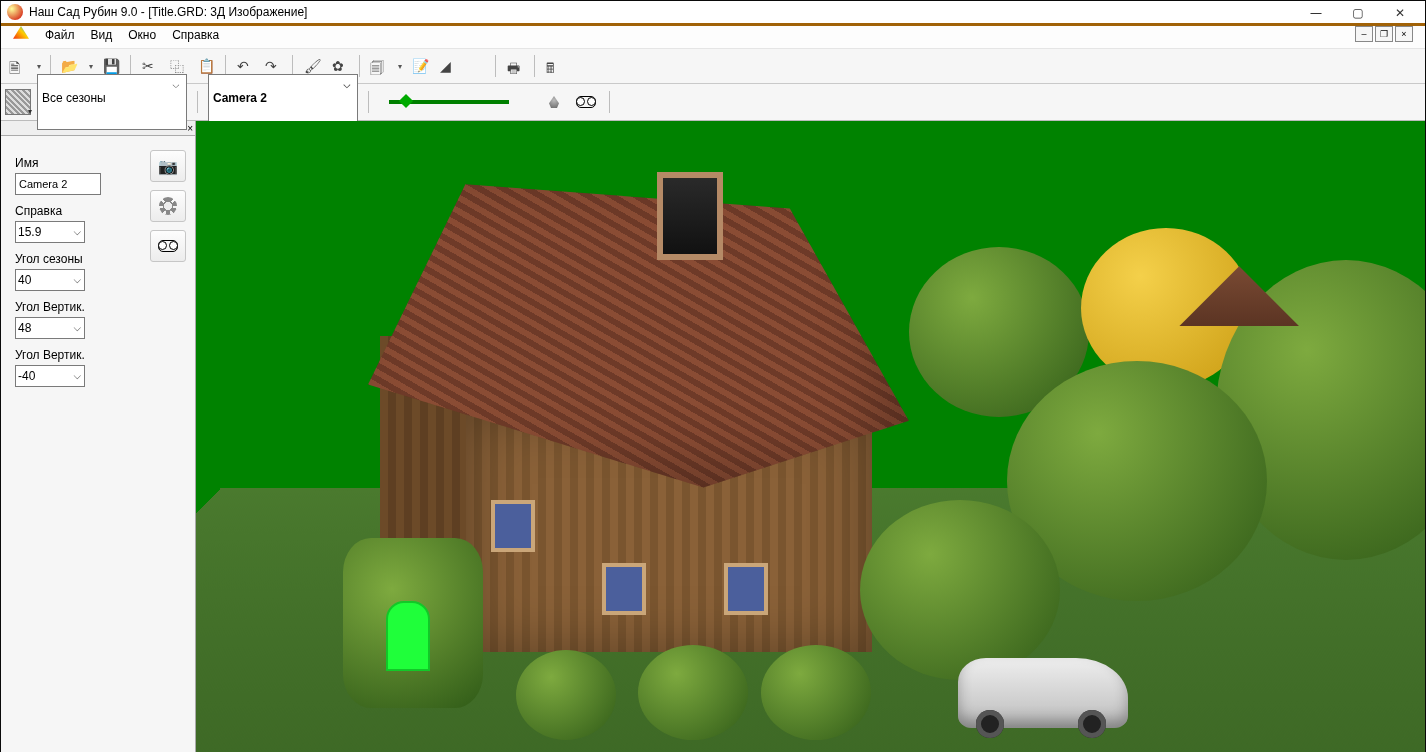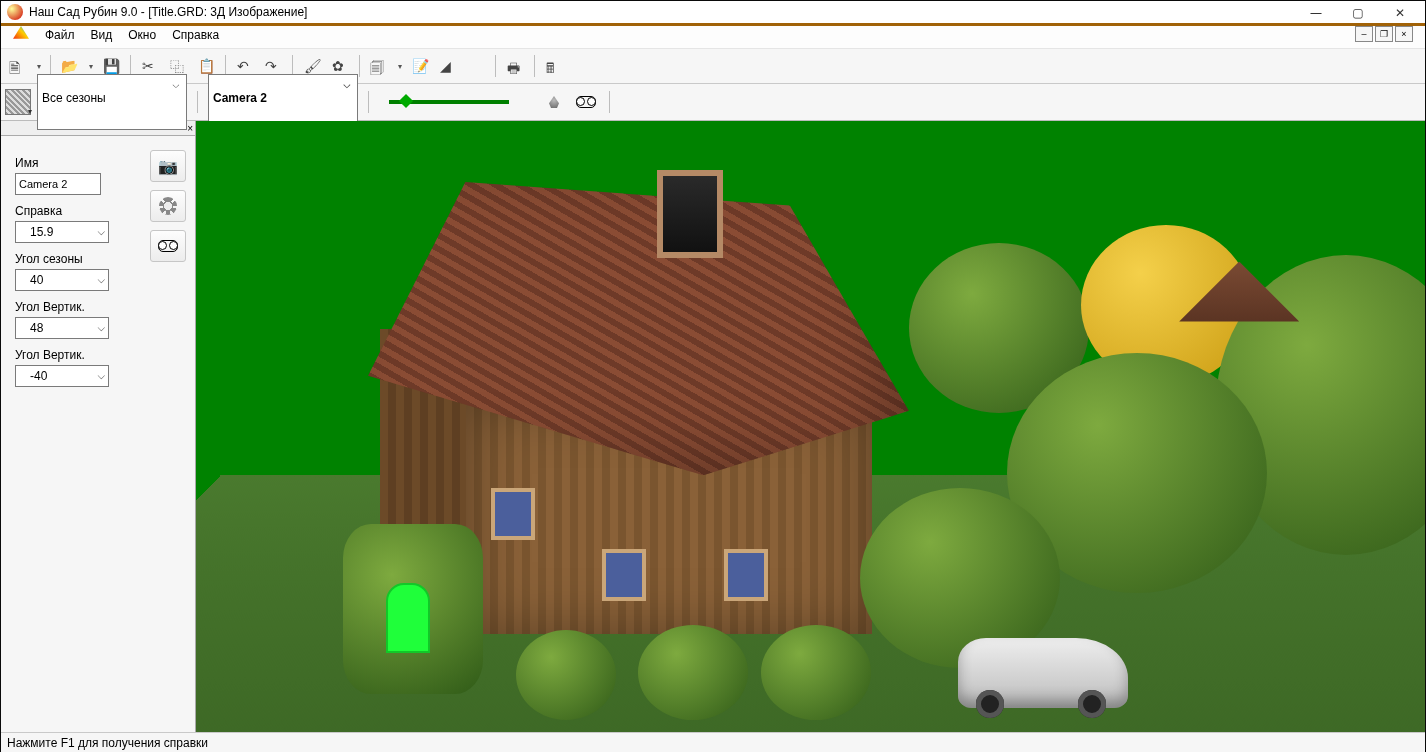--- a/index.html
+++ b/index.html
@@ -33,21 +33,21 @@
 .glasses-icon{width:18px;height:10px;border:1.5px solid #000;border-radius:5px;position:relative;background:transparent}
 .glasses-icon::before,.glasses-icon::after{content:"";position:absolute;width:7px;height:7px;border:1.5px solid #000;border-radius:50%;top:0;background:#fff}
 .glasses-icon::before{left:-1px}.glasses-icon::after{right:-1px}
 .body-area{flex:1;display:flex;min-height:0}
 .side-panel{width:194px;border-right:1px solid #aaa;display:flex;flex-direction:column;background:#f6f6f6}
 .panel-close{height:14px;border-bottom:1px solid #aaa;display:flex;justify-content:flex-end;align-items:center;padding-right:2px;font-size:10px;background:#efefef}
 .panel-row{display:flex;padding:6px}
 .panel-left{flex:1;display:flex;flex-direction:column;gap:3px;padding:8px}
 .field-label{font-size:12px;margin-top:6px}
 .txt-input{width:78px;height:18px;border:1px solid #7a7a7a;background:#fff;padding:1px 3px;font-size:11px;font-family:inherit}
-.cmb-input{width:64px;height:20px;border:1px solid #7a7a7a;background:#fff;display:flex;align-items:center;padding:0 14px;position:relative;font-size:12px}
+.cmb-input{width:64px;height:20px;border:1px solid #7a7a7a;background:#fff;display:flex;align-items:center;padding:0 2px;position:relative;font-size:12px}
 .cmb-input::after{content:"⌵";position:absolute;right:3px;font-size:10px;color:#555}
 .side-icons{width:42px;display:flex;flex-direction:column;gap:8px;align-items:center;padding-top:8px}
 .side-btn{width:34px;height:30px;border:1px solid #c6c6c6;border-radius:3px;background:linear-gradient(#fdfdfd,#ececec);display:flex;align-items:center;justify-content:center;font-size:16px}
 .gear-icon{width:18px;height:18px;border-radius:50%;background:radial-gradient(circle,#eee 30%,#888 32%,#888 40%,transparent 42%),conic-gradient(#888 0 10%,transparent 10% 15%,#888 15% 25%,transparent 25% 30%,#888 30% 40%,transparent 40% 45%,#888 45% 55%,transparent 55% 60%,#888 60% 70%,transparent 70% 75%,#888 75% 85%,transparent 85% 90%,#888 90% 100%)}
 .viewport{flex:1;background:#008200;position:relative;overflow:hidden}
 .ground{position:absolute;left:2%;right:-2%;top:58%;bottom:-10%;background:linear-gradient(#4a7a2e,#3d6825);transform:perspective(800px) rotateX(52deg);transform-origin:top}
 .roof{position:absolute;left:14%;top:10%;width:44%;height:48%;background:repeating-linear-gradient(30deg,#6e3a28 0 6px,#8a4c34 6px 12px),repeating-linear-gradient(-20deg,rgba(0,0,0,.12) 0 5px,transparent 5px 11px);clip-path:polygon(18% 0,78% 8%,100% 78%,62% 100%,0 66%);box-shadow:inset -30px -20px 60px rgba(0,0,0,.25)}
 .chimney{position:absolute;left:38%;top:9%;width:54px;height:76px;background:linear-gradient(#2a2a2a,#111);box-shadow:0 0 0 6px #b58a66}
 .wall{position:absolute;left:22%;top:46%;width:33%;height:38%;background:repeating-linear-gradient(90deg,#8a6138 0 8px,#7a552f 8px 16px);box-shadow:inset 0 0 60px rgba(0,0,0,.35)}
 .wall2{position:absolute;left:15%;top:34%;width:9%;height:46%;background:repeating-linear-gradient(90deg,#6c4a28 0 8px,#5e3f22 8px 16px)}
@@ -233,16 +233,13 @@
       <div class="bush" style="left:12%;top:66%;width:140px;height:170px;border-radius:20%"></div>
       <div class="gazebo-roof" style="left:80%;top:23%"></div>
       <div class="gate"></div>
       <div class="car"></div>
       <div class="bush" style="left:26%;bottom:2%;width:100px;height:90px"></div>
       <div class="bush" style="left:36%;bottom:2%;width:110px;height:95px"></div>
       <div class="bush" style="left:46%;bottom:2%;width:110px;height:95px"></div>
     </div>
   </div>
 
-  <div class="statusbar">
-    <span>Нажмите F1 для получения справки</span>
-  </div>
 </div>
 
 </body></html>

